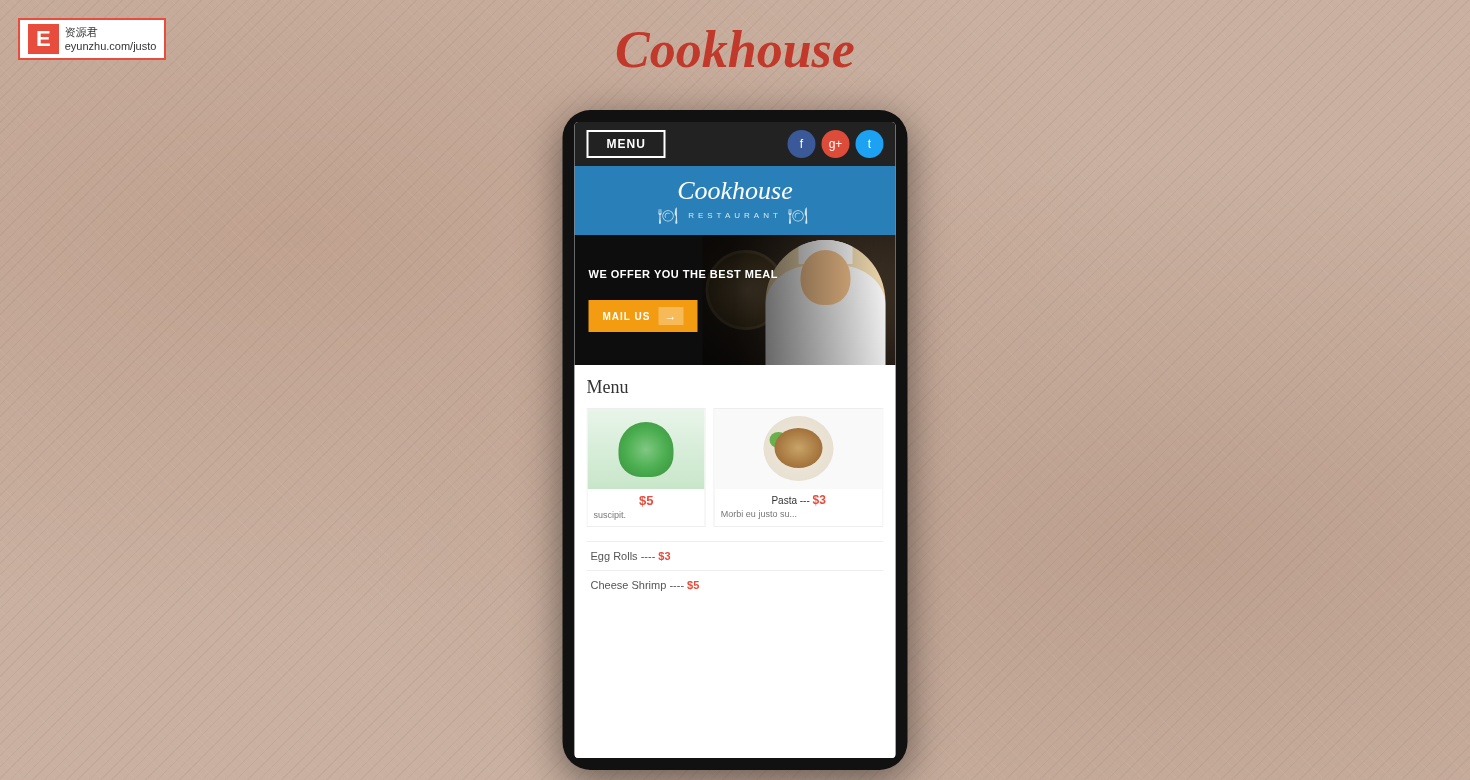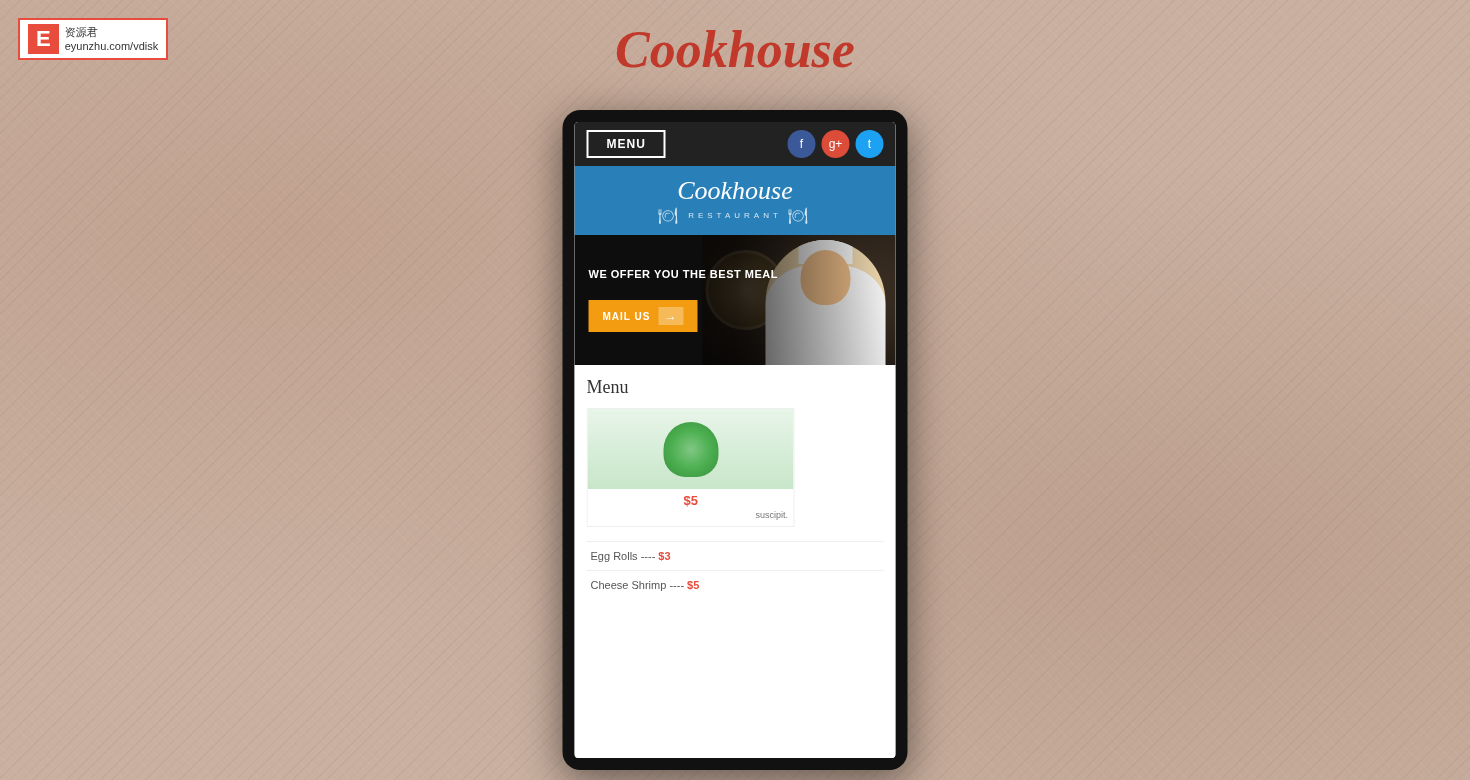--- a/index.html
+++ b/index.html
@@ -70,21 +70,21 @@
 
     
     .phone-wrapper {
       position: absolute;
       top: 110px;
       left: 50%;
       transform: translateX(-50%);
       width: 345px;
       height: 660px;
       background: #111;
-      border-radius: 18px;
+      border-radius: 28px;
       padding: 12px;
       z-index: 5;
       box-shadow: 0 10px 40px rgba(0,0,0,0.5);
     }
 
     .phone-screen {
       width: 100%;
       height: 100%;
       background: #fff;
       overflow: hidden;
@@ -416,21 +416,21 @@
     .menu-card-price {
       color: #e74c3c;
       font-weight: bold;
       font-size: 12px;
     }
 
     .menu-card-desc {
       font-size: 9px;
       color: #777;
       padding: 0 6px 6px;
-      text-align: right;
+      text-align: left;
     }
 
     
     .menu-card-left {
       flex: 0.7;
       background: white;
       border: 1px solid #eee;
       overflow: hidden;
     }
 
@@ -478,21 +478,21 @@
       font-weight: bold;
     }
   </style>
 </head>
 <body>
 
 <div class="watermark">
   <div class="watermark-e">E</div>
   <div class="watermark-text">
     <div>资源君</div>
-    <div>eyunzhu.com/vdisk</div>
+    <div>eyunzhu.com/justo</div>
   </div>
 </div>
 
 <h1 class="page-title">Cookhouse</h1>
 
 <div class="phone-wrapper">
   <div class="phone-screen">
 
     <div class="nav-bar">
       <button class="menu-button">MENU</button>
@@ -544,20 +544,35 @@
           <div class="menu-card-left-img">
             <div class="salad-visual"></div>
           </div>
           <div class="price-row">
             <span class="price-highlight">$5</span>
           </div>
           <div class="menu-card-desc">suscipit.</div>
         </div>
 
 
+        <div class="menu-card">
+          <div class="menu-card-img">
+            <div class="pasta-visual">
+              <div class="plate-rim"></div>
+              <div class="pasta-green"></div>
+              <div class="pasta-food"></div>
+            </div>
+          </div>
+          <div class="menu-card-name">
+            <span>Pasta</span>
+            <span>---</span>
+            <span class="menu-card-price">$3</span>
+          </div>
+          <div class="menu-card-desc">Morbi eu justo su...</div>
+        </div>
       </div>
 
       <div class="menu-list-item">
         <span>Egg Rolls</span>
         <span>----</span>
         <span class="item-price">$3</span>
       </div>
 
       <div class="menu-list-item">
         <span>Cheese Shrimp</span>

